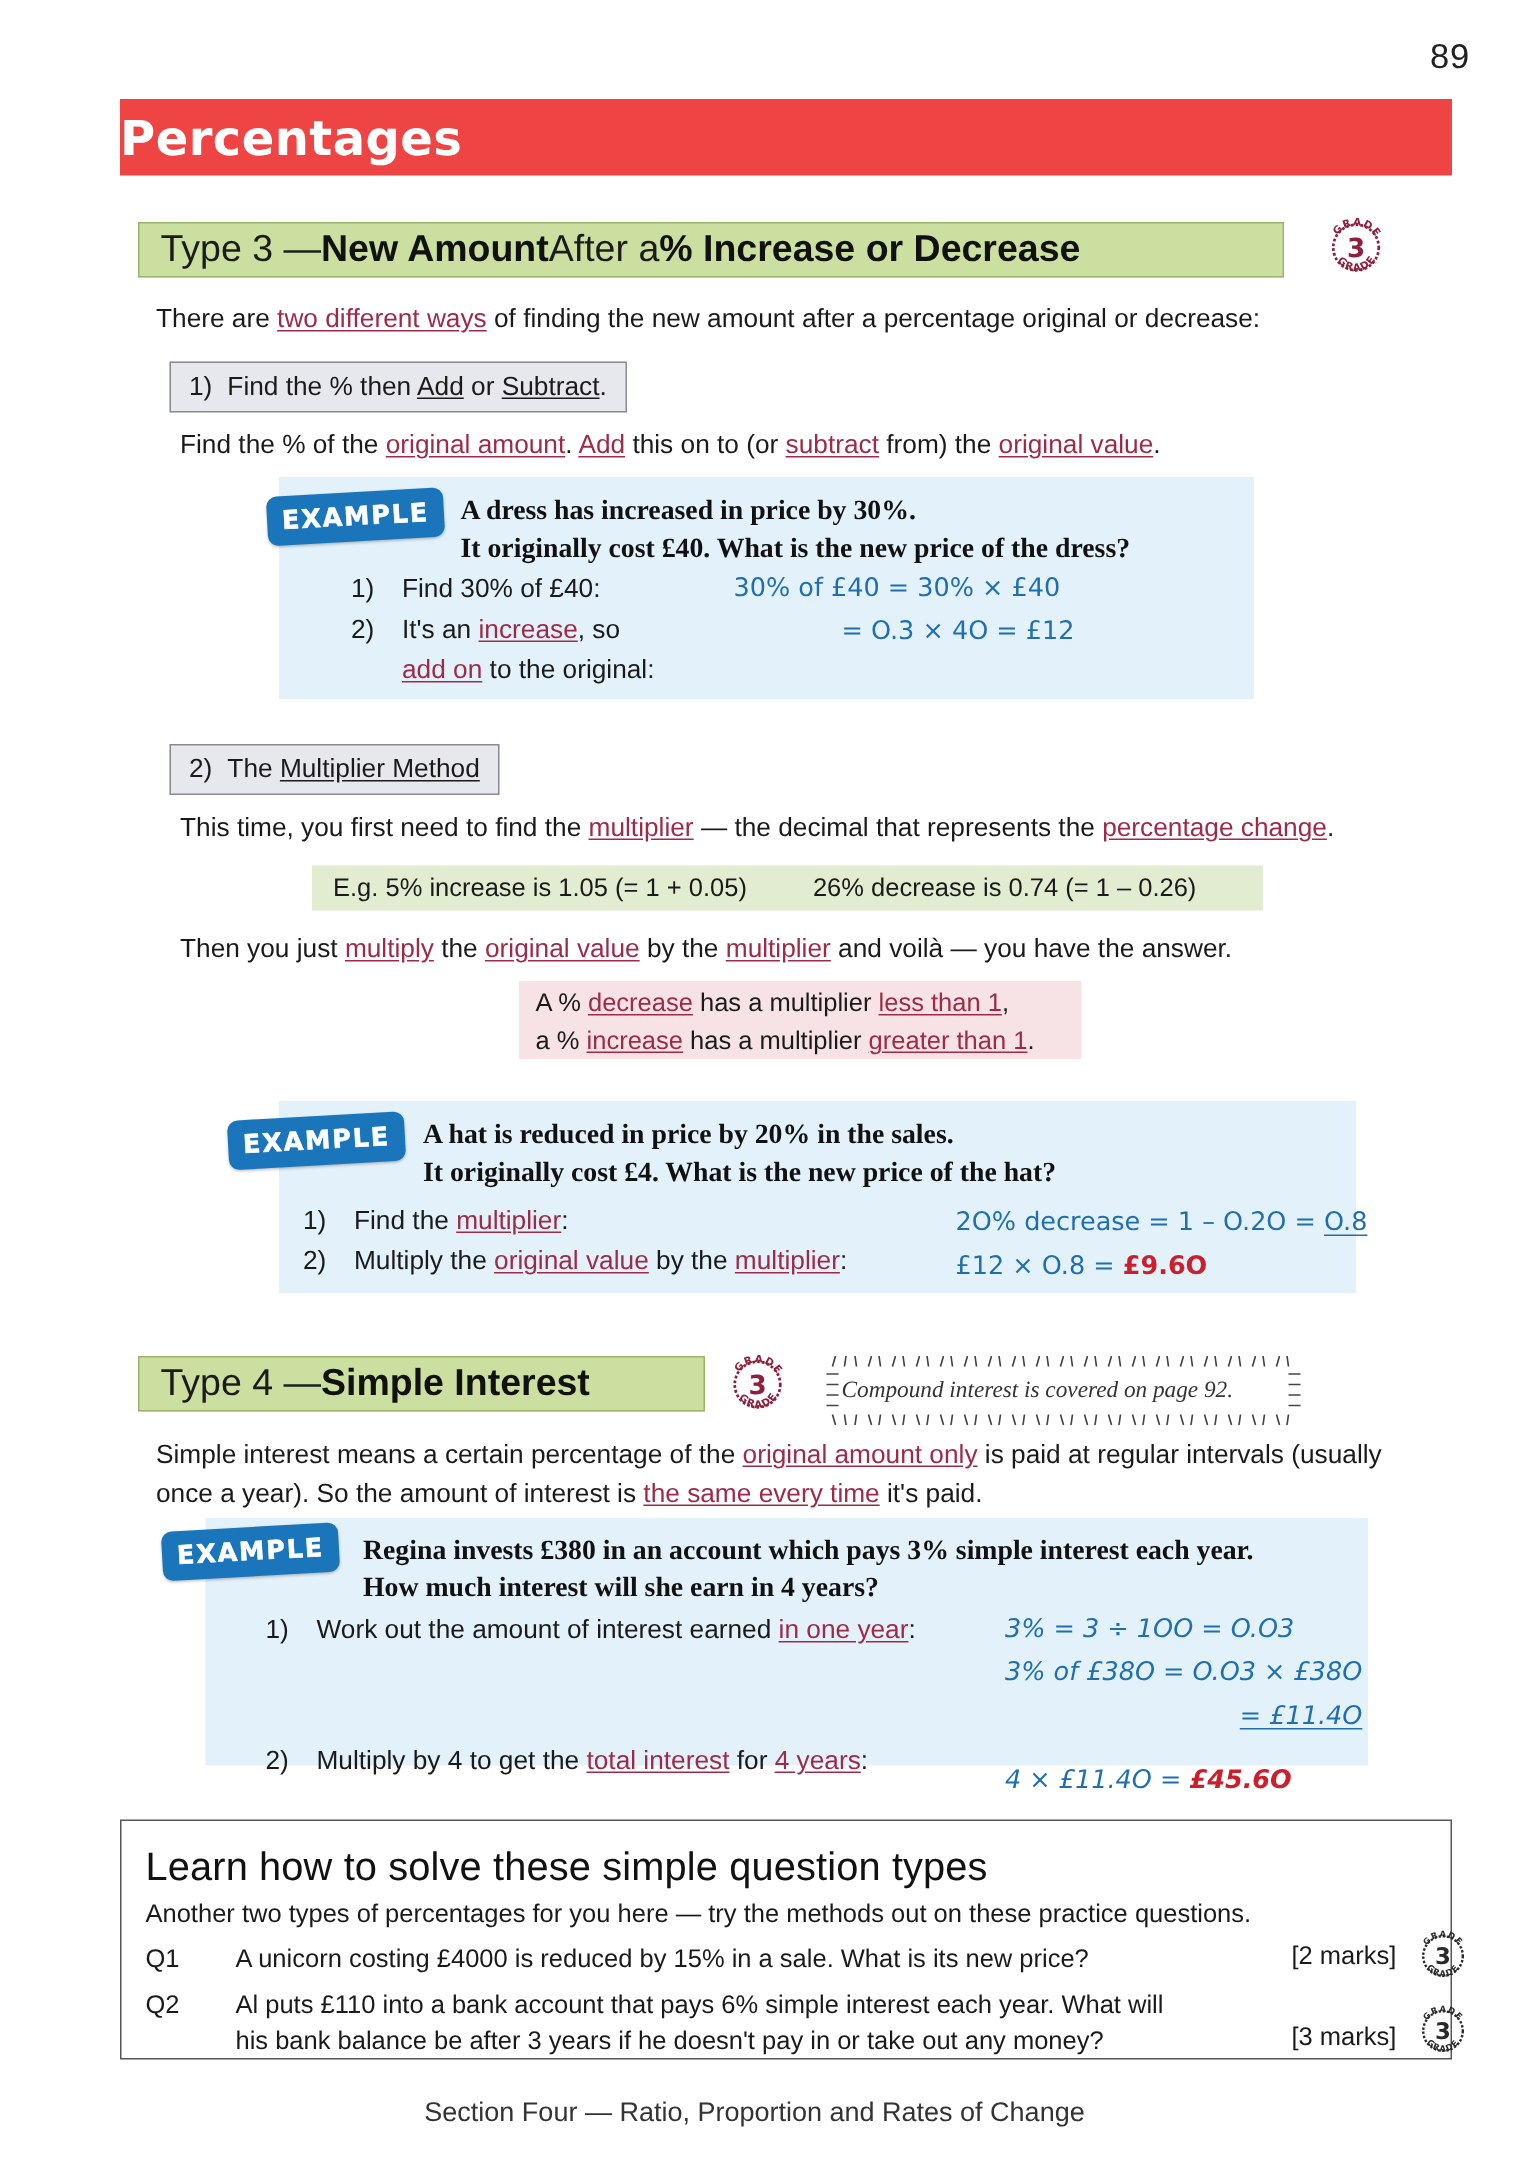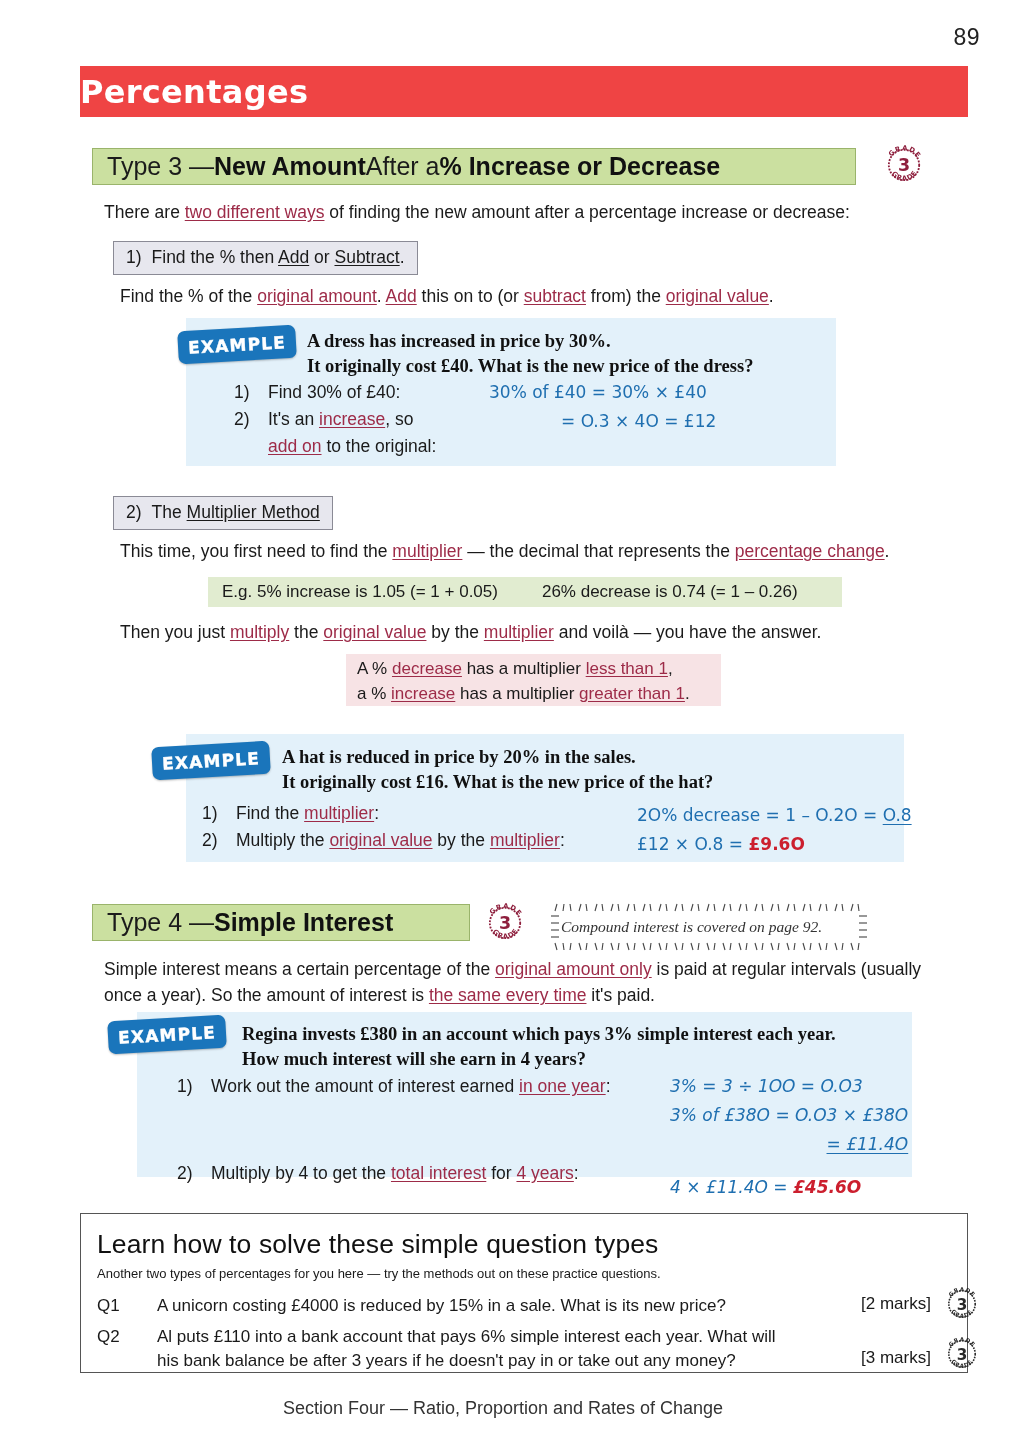--- a/index.html
+++ b/index.html
@@ -174,21 +174,21 @@
   #summary-box {
     position:absolute; left:68px; top:1213px; width:888px; height:160px;
     border:1px solid #555; background:#fff;
   }
   #summary-title {
     position:absolute; left:85px; top:1229px;
     font-size:26.5px; color:#111; letter-spacing:.1px;
   }
   #summary-sub {
     position:absolute; left:85px; top:1266px;
-    font-size:13px; color:#1a1a1a;
+    font-size:17px; color:#1a1a1a;
   }
   .q-row { position:absolute; font-size:17px; color:#1a1a1a; line-height:24px; }
   .q-row .qn { position:absolute; left:0; top:0; }
   .q-row .qt { display:block; margin-left:60px; }
   #q-row-1 { left:85px; top:1294px; width:780px; }
   #q-row-2 { left:85px; top:1325px; width:780px; }
   .marks { position:absolute; font-size:17px; color:#1a1a1a; }
   #marks-1 { left:849px; top:1294px; }
   #marks-2 { left:849px; top:1348px; }
 
@@ -226,21 +226,21 @@
         <textPath href="#tcurve" startOffset="18%">GRADE</textPath>
       </text>
       <text font-size="15" font-weight="bold" fill="#8e1f3d" font-family="DejaVu Sans, sans-serif" letter-spacing="2">
         <textPath href="#bcurve" startOffset="18%">GRADE</textPath>
       </text>
       <text x="50" y="64" text-anchor="middle" font-size="38" font-weight="bold" fill="#8e1f3d" font-family="DejaVu Sans, sans-serif">3</text>
     </svg>
   </div>
 
   <div class="para" id="intro-para">
-    <span>There are </span><u class="red">two different ways</u><span> of finding the new amount after a percentage increase or decrease:</span>
+    <span>There are </span><u class="red">two different ways</u><span> of finding the new amount after a percentage original or decrease:</span>
   </div>
 
   <div class="method-box" id="method-box-1">
     <span class="num">1)</span><span>Find the % then </span><u class="dark">Add</u><span> or </span><u class="dark">Subtract</u><span>.</span>
   </div>
 
   <div class="para" id="method1-desc">
     <span>Find the % of the </span><u class="red">original amount</u><span>.  </span><u class="red">Add</u><span> this on to (or </span><u class="red">subtract</u><span> from) the </span><u class="red">original value</u><span>.</span>
   </div>
 
@@ -293,21 +293,21 @@
     <div><span>A % </span><u class="red">decrease</u><span> has a multiplier </span><u class="red">less than 1</u><span>,</span></div>
     <div><span>a % </span><u class="red">increase</u><span> has a multiplier </span><u class="red">greater than 1</u><span>.</span></div>
   </div>
 
   <div class="ex-box" id="ex-box-2"></div>
   <div class="ex-badge" id="ex-badge-2">
     <span>EXAMPLE</span>
   </div>
   <div class="ex-q" id="ex-q-2">
     <div>A hat is reduced in price by 20% in the sales.</div>
-    <div>It originally cost £16.  What is the new price of the hat?</div>
+    <div>It originally cost £4.  What is the new price of the hat?</div>
   </div>
   <div class="ex-steps" id="ex-steps-2">
     <div class="row">
       <span class="n">1)</span>
       <span><span>Find the </span><u class="red">multiplier</u><span>:</span></span>
     </div>
     <div class="row">
       <span class="n">2)</span>
       <span><span>Multiply the </span><u class="red">original value</u><span> by the </span><u class="red">multiplier</u><span>:</span></span>
     </div>

